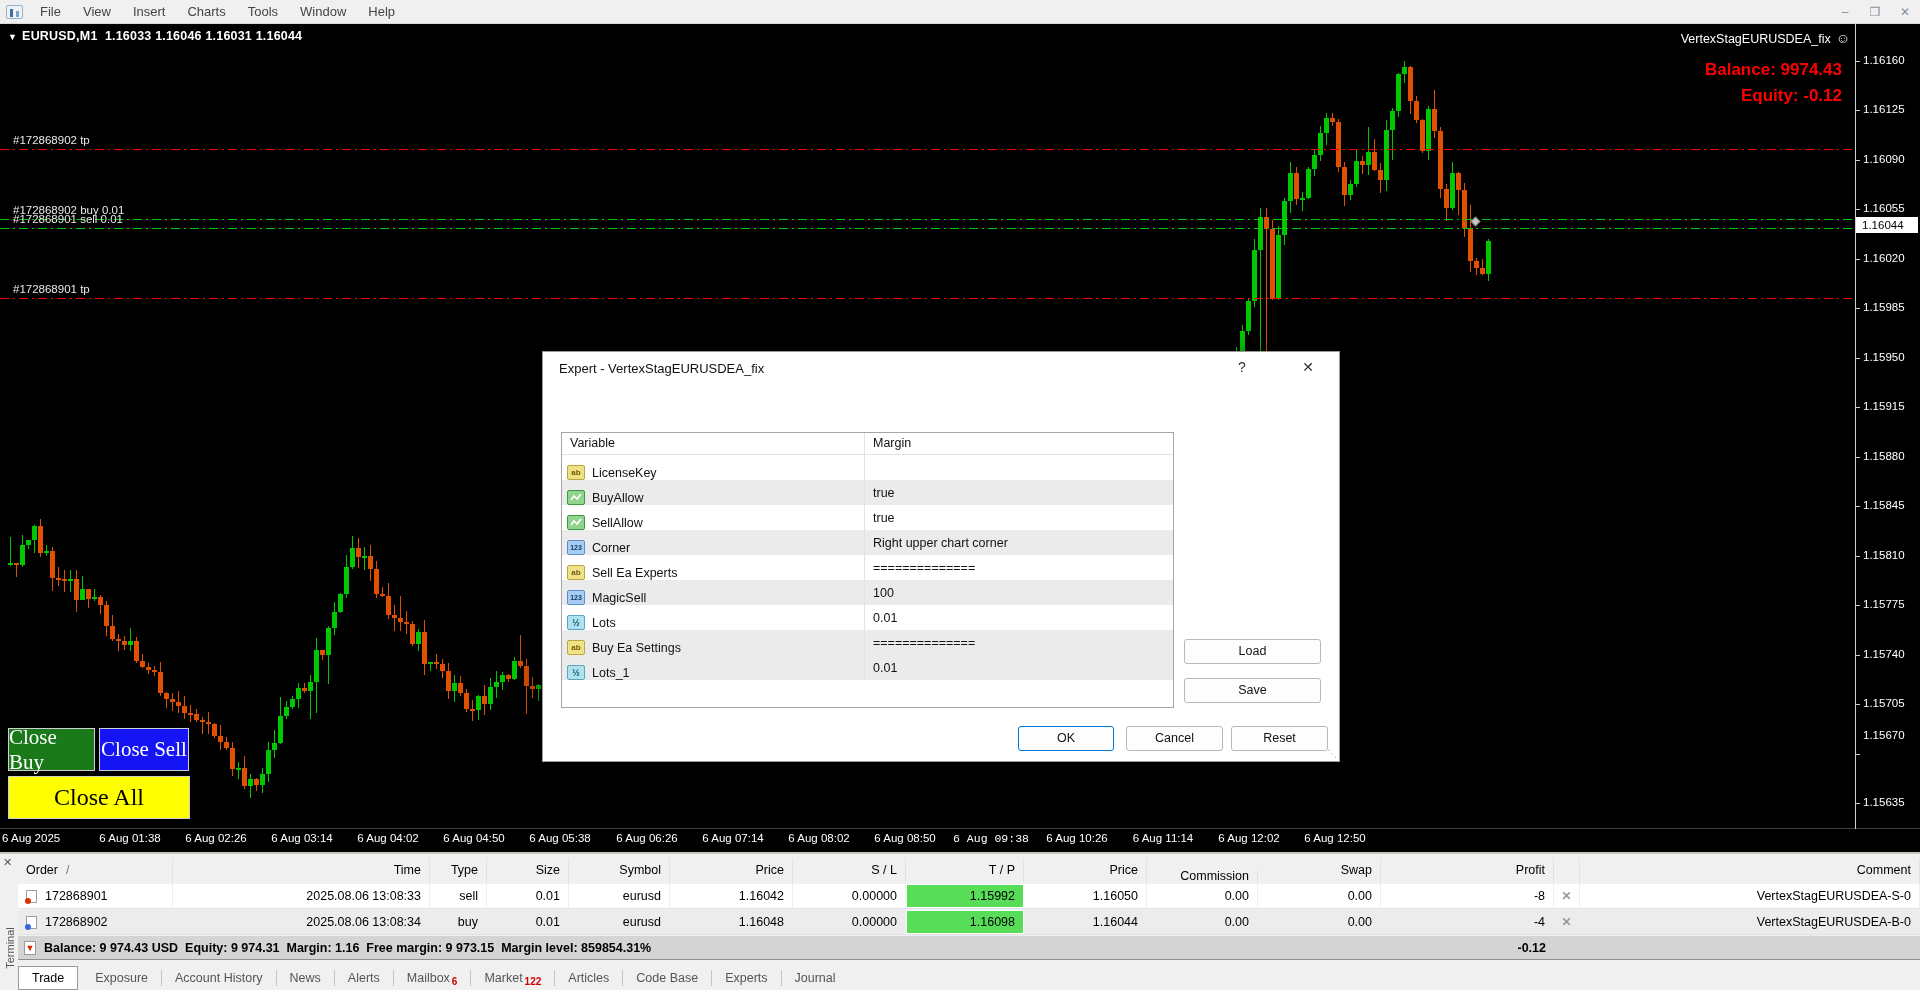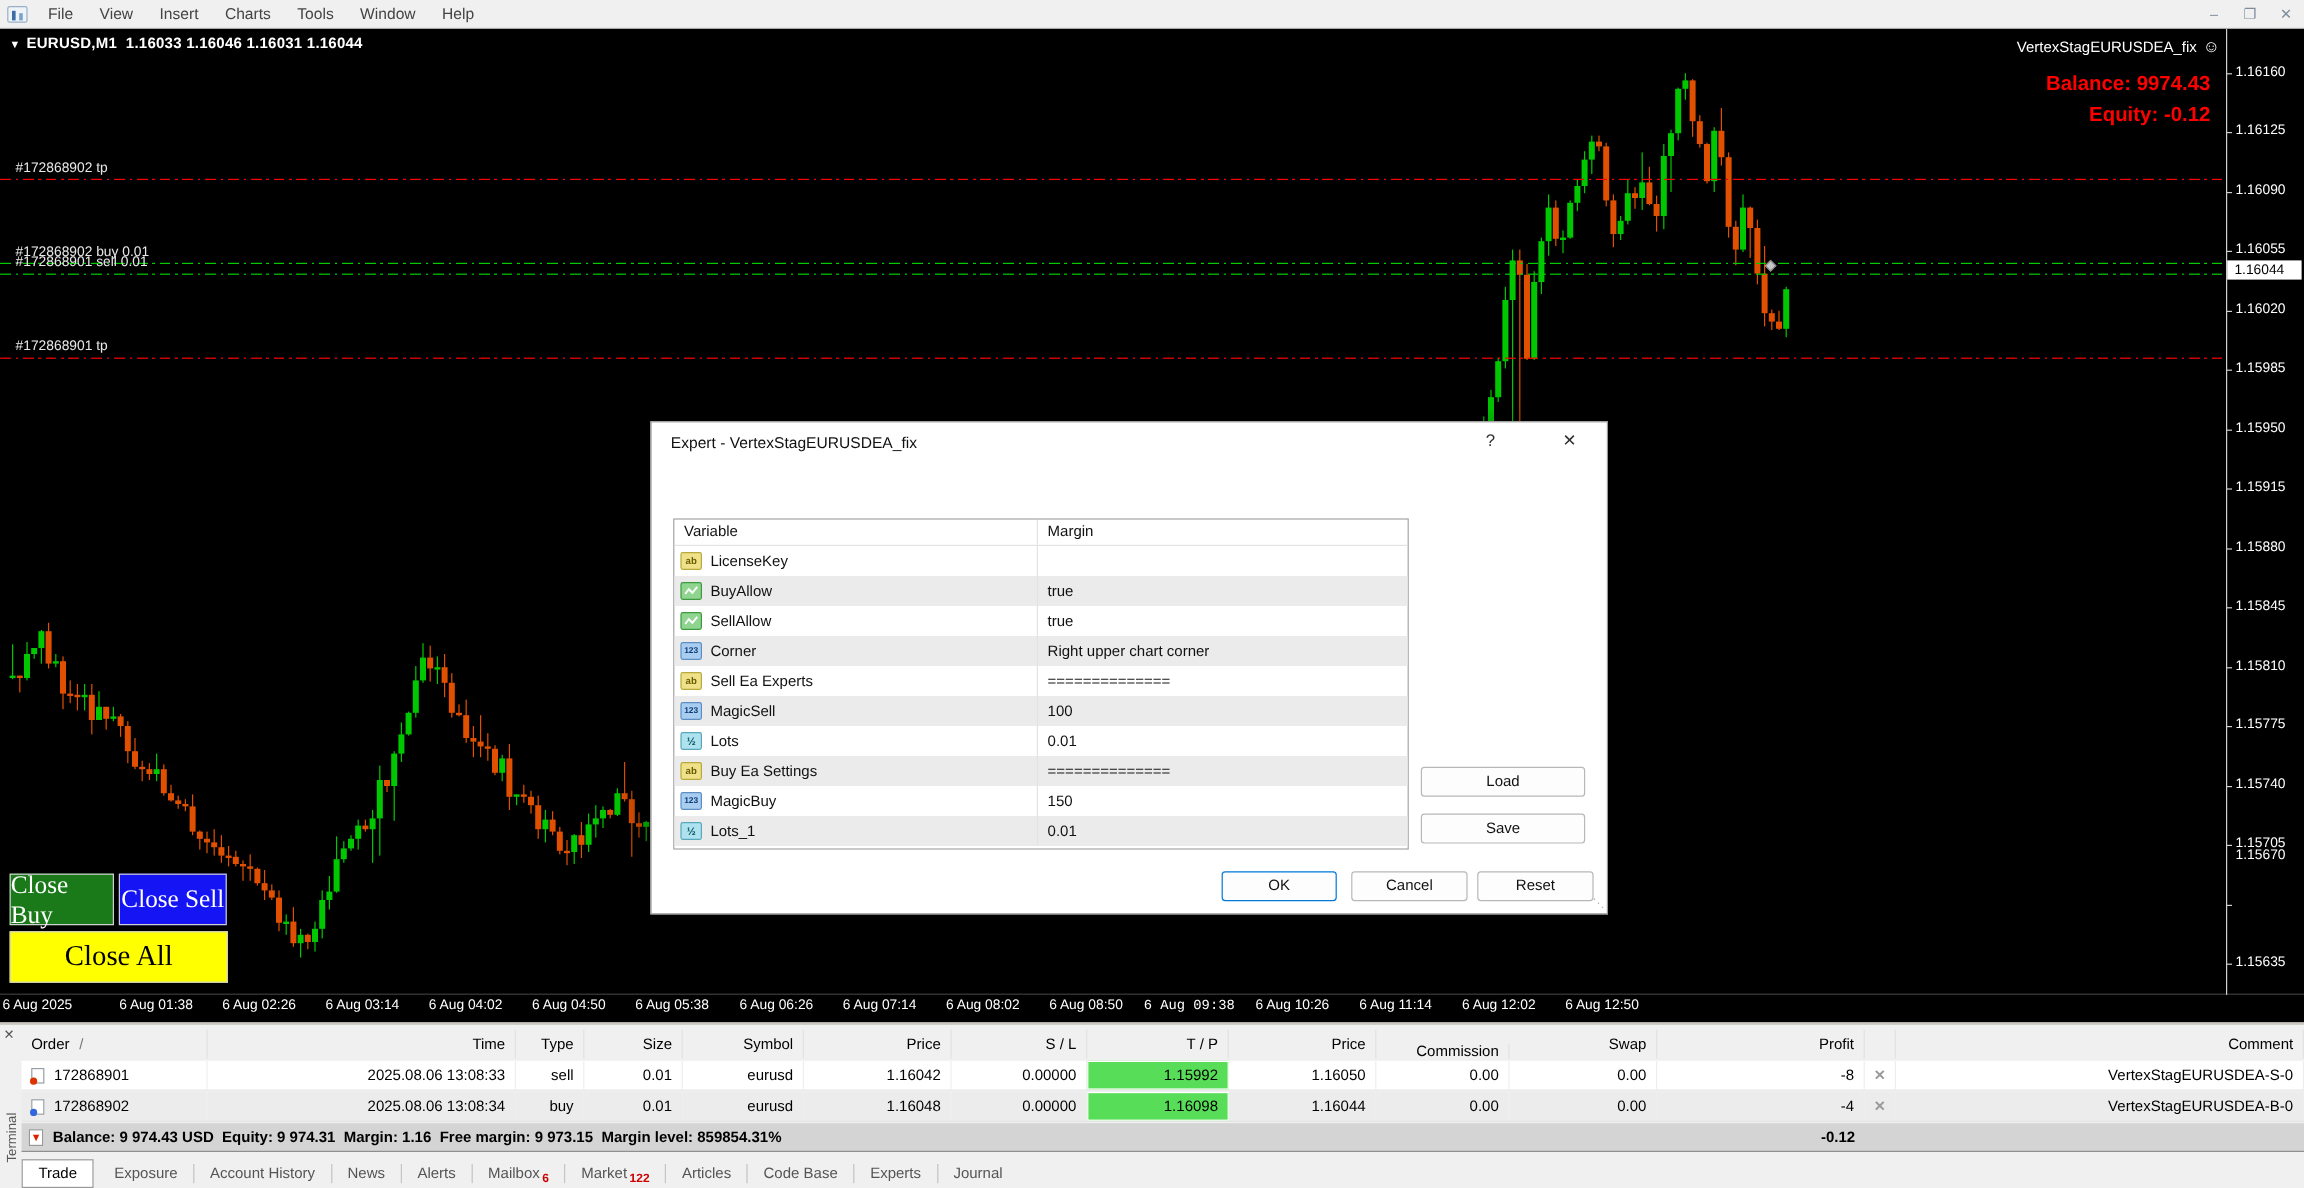--- a/index.html
+++ b/index.html
@@ -57,21 +57,21 @@
   .dlg-tabs { position:absolute; left:10px; top:44px; right:10px; height:27px; border-bottom:1px solid #d9d9d9; display:flex; align-items:flex-end; }
   .dlg-tab { padding:5px 10px 6px; border:1px solid #d9d9d9; border-bottom:none; background:#f2f2f2; margin-right:2px; position:relative; top:1px; }
   .dlg-tab.active { background:#fff; padding-top:7px; border-bottom:1px solid #fff; }
   .dlg-table { position:absolute; left:18px; top:80px; width:613px; height:276px; border:1px solid #a5a5a5; background:#fff; overflow:hidden; }
   .dlg-thead { display:flex; height:22px; border-bottom:1px solid #e3e3e3; }
   .dlg-thead div { padding:3px 8px; }
   .dlg-col-var { width:303px; border-right:1px solid #e3e3e3; }
   .dlg-col-val { flex:1; }
   .dlg-row { display:flex; height:25px; align-items:center; }
   .dlg-row.gray { background:#ebebeb; }
-  .dlg-row .var { width:303px; display:flex; align-items:center; padding-left:5px; border-right:1px solid #e3e3e3; height:100%; }
+  .dlg-row .var { width:303px; display:flex; align-items:flex-end; padding-left:5px; border-right:1px solid #e3e3e3; height:100%; }
   .dlg-row .val { flex:1; padding-left:8px; }
   .var-icon { width:18px; height:15px; border-radius:2px; margin-right:7px; font-size:8px; font-weight:bold; display:flex; align-items:center; justify-content:center; flex:none; }
   .var-icon.str  { background:#efe08a; border:1px solid #b8a93a; color:#6b5d00; }
   .var-icon.int  { background:#a9cdf0; border:1px solid #5c8ec2; color:#0d3d75; font-size:7px; }
   .var-icon.dbl  { background:#aee2ee; border:1px solid #5aa7bc; color:#06505e; font-size:9px; }
   .var-icon.bool { background:#8fd48f; border:1px solid #3f9a3f; }
   .side-btn { position:absolute; left:641px; width:137px; height:25px; background:#fdfdfd; border:1px solid #b8b8b8; border-radius:3px; text-align:center; line-height:23px; }
   .btn-load { top:287px; } .btn-save { top:326px; }
   .bot-btn { position:absolute; top:374px; height:25px; background:#fdfdfd; border:1px solid #b8b8b8; border-radius:3px; text-align:center; line-height:23px; }
   .btn-ok     { left:475px; width:96px; border:1px solid #0078d7; }
@@ -732,21 +732,21 @@
         <div class="price-label" style="top: 475.227px;">1.15845</div>
         <div class="price-tick" style="top: 531.697px;"></div>
         <div class="price-label" style="top: 524.697px;">1.15810</div>
         <div class="price-tick" style="top: 581.167px;"></div>
         <div class="price-label" style="top: 574.167px;">1.15775</div>
         <div class="price-tick" style="top: 630.636px;"></div>
         <div class="price-label" style="top: 623.636px;">1.15740</div>
         <div class="price-tick" style="top: 680.106px;"></div>
         <div class="price-label" style="top: 673.106px;">1.15705</div>
         <div class="price-tick" style="top: 729.576px;"></div>
-        <div class="price-label" style="top: 683px;">1.15670</div>
+        <div class="price-label" style="top: 705px;">1.15670</div>
         <div class="price-tick" style="top: 779.045px;"></div>
         <div class="price-label" style="top: 772.045px;">1.15635</div>
       </div>
     <div id="time-axis">
         <div class="time-label first" style="left: 2px;">6 Aug 2025</div>
         <div class="time-label" style="left: 130px;">6 Aug 01:38</div>
         <div class="time-label" style="left: 216px;">6 Aug 02:26</div>
         <div class="time-label" style="left: 302px;">6 Aug 03:14</div>
         <div class="time-label" style="left: 388px;">6 Aug 04:02</div>
         <div class="time-label" style="left: 474px;">6 Aug 04:50</div>
@@ -841,27 +841,20 @@
               <span>Lots</span>
             </div>
             <div class="val">0.01</div>
           </div>
           <div class="dlg-row gray">
             <div class="var">
               <span class="var-icon str">ab</span>
               <span>Buy Ea Settings</span>
             </div>
             <div class="val">==============</div>
-          </div>
-          <div class="dlg-row">
-            <div class="var">
-              <span class="var-icon int">123</span>
-              <span>MagicBuy</span>
-            </div>
-            <div class="val">150</div>
           </div>
           <div class="dlg-row gray">
             <div class="var">
               <span class="var-icon dbl">½</span>
               <span>Lots_1</span>
             </div>
             <div class="val">0.01</div>
           </div>
         </div>
     </div>

